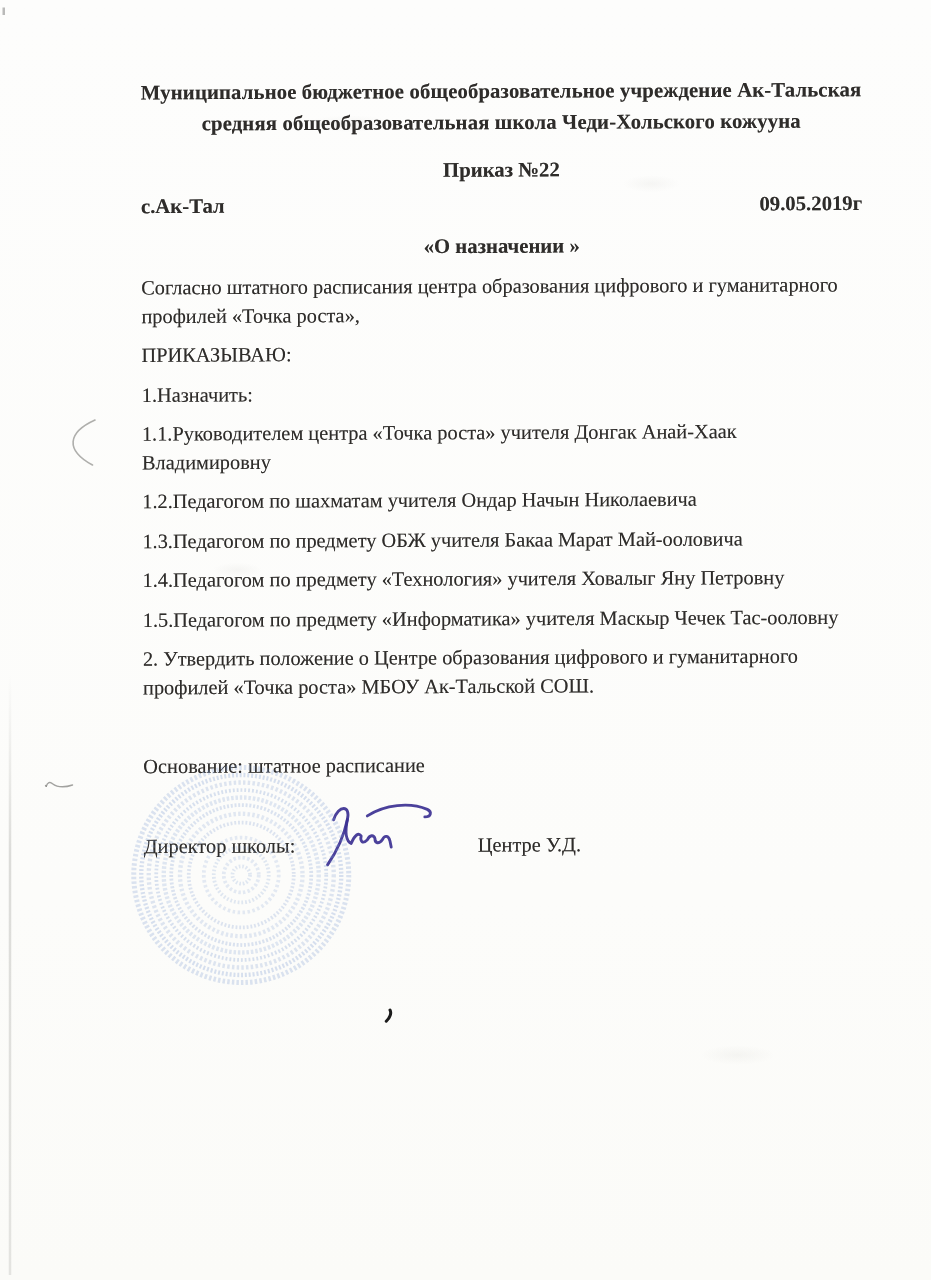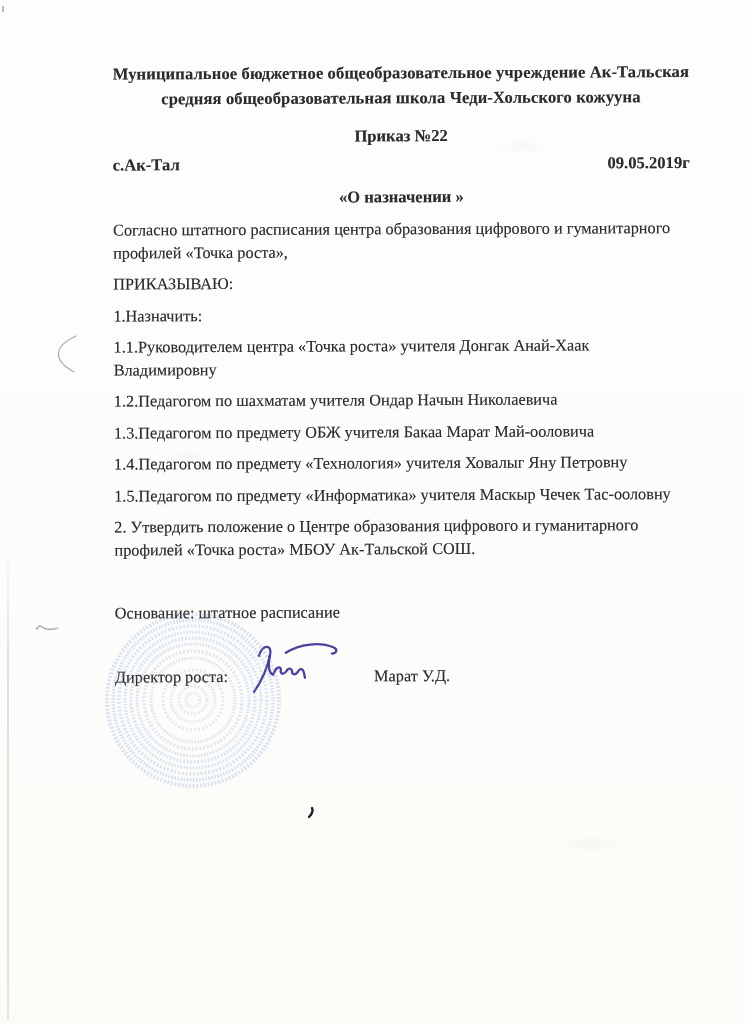--- a/index.html
+++ b/index.html
@@ -158,27 +158,27 @@
     <p class="para item">1.1.Руководителем центра «Точка роста» учителя Донгак Анай-Хаак Владимировну</p>
     <p class="para item">1.2.Педагогом по шахматам учителя Ондар Начын Николаевича</p>
     <p class="para item">1.3.Педагогом по предмету ОБЖ учителя Бакаа Марат Май-ооловича</p>
     <p class="para item">1.4.Педагогом по предмету «Технология» учителя Ховалыг Яну Петровну</p>
     <p class="para item">1.5.Педагогом по предмету «Информатика» учителя Маскыр Чечек Тас-ооловну</p>
     <p class="para item">2. Утвердить положение о Центре образования цифрового и гуманитарного профилей «Точка роста» МБОУ Ак-Тальской СОШ.</p>
 
     <p class="para basis">Основание: штатное расписание</p>
 
     <div class="sig-row">
-      <span class="sig-label">Директор роста:</span>
+      <span class="sig-label">Директор школы:</span>
       <svg class="signature" width="100" height="58" viewBox="0 0 100 58" xmlns="http://www.w3.org/2000/svg">
         <path d="M17 16 C21 4, 31 4, 28 16 C25 30, 19 42, 12 52"></path>
         <path d="M28 16 C26 26, 27 33, 31 35 C34 28, 37 26, 39 29 C38 33, 40 36, 44 32 C46 28, 49 28, 50 31 C50 35, 53 36, 56 32 C58 28, 61 29, 62 33 L63 38"></path>
         <path d="M44 13 C58 4, 78 2, 92 8 C96 10, 95 14, 90 14"></path>
       </svg>
-      <span class="sig-name">Марат У.Д.</span>
+      <span class="sig-name">Центре У.Д.</span>
     </div>
   </div>
 
   <svg class="stamp" width="182" height="184" viewBox="0 0 182 184" xmlns="http://www.w3.org/2000/svg">
     <circle cx="91" cy="90" r="86" stroke-width="4" stroke-dasharray="2 1.7" opacity="0.30"></circle>
     <circle cx="91" cy="90" r="80" stroke-width="3.5" stroke-dasharray="1.6 1.5" opacity="0.33"></circle>
     <circle cx="91" cy="90" r="74" stroke-width="3.5" stroke-dasharray="2 1.8" opacity="0.27"></circle>
     <circle cx="91" cy="90" r="68" stroke-width="3" stroke-dasharray="1.5 1.6" opacity="0.32"></circle>
     <circle cx="91" cy="90" r="62" stroke-width="3.5" stroke-dasharray="2 1.5" opacity="0.26"></circle>
     <circle cx="91" cy="90" r="56" stroke-width="3" stroke-dasharray="1.6 1.4" opacity="0.30"></circle>

